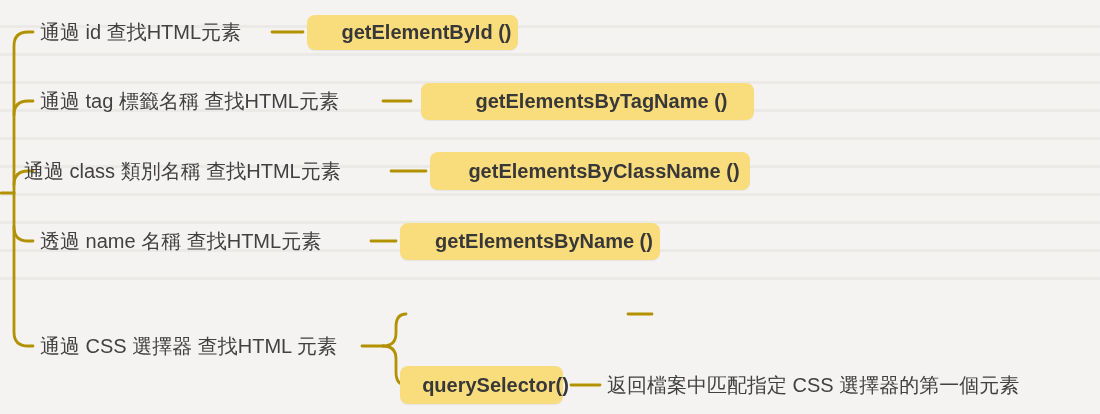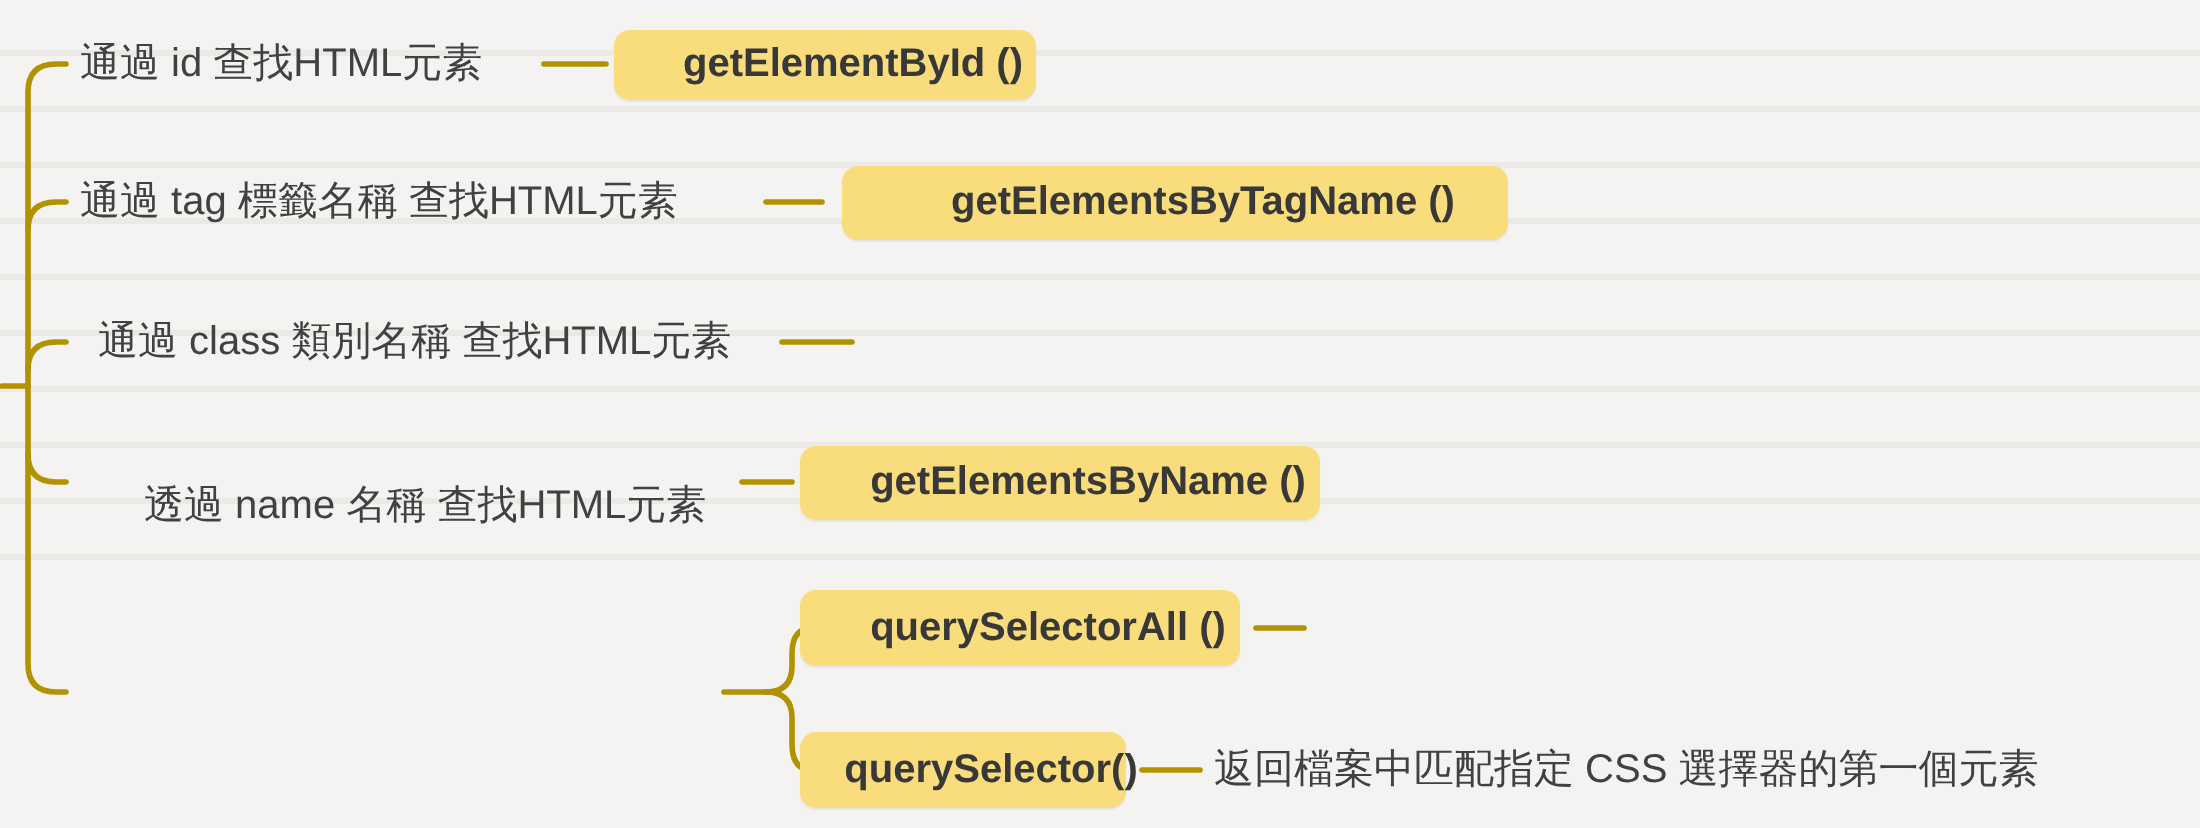--- a/index.html
+++ b/index.html
@@ -62,22 +62,22 @@
   .desc-label{
     position:absolute;
     height:26px;line-height:26px;
     font-size:20px;
     color:var(--label-color);
     white-space:nowrap;
   }
   
   .l1{left:40px;top:19px;}
   .l2{left:40px;top:88px;}
-  .l3{left:49px;top:158px;}
-  .l4{left:40px;top:240px;margin-left:32px;}
+  .l3{left:24px;top:158px;}
+  .l4{left:40px;top:228px;}
   .l5{left:40px;top:333px;}
   
   .b1{left:307px;top:15px;width:211px;height:35px;}
   .b2{left:421px;top:83px;width:333px;height:37px;}
   .b3{left:430px;top:152px;width:320px;height:38px;}
   .b4{left:400px;top:223px;width:260px;height:37px;}
   .b5{left:400px;top:295px;width:220px;height:38px;}
   .b6{left:400px;top:366px;width:163px;height:38px;}
   
   .d1{left:657px;top:301px;}
@@ -110,21 +110,22 @@
     <path d="M 571 385 H 600"></path>
   </svg>
 
   <div class="branch-label l1">通過 id 查找HTML元素</div>
   <div class="method-node b1">getElementById ()</div>
 
   <div class="branch-label l2">通過 tag 標籤名稱 查找HTML元素</div>
   <div class="method-node b2">getElementsByTagName ()</div>
 
   <div class="branch-label l3">通過 class 類別名稱 查找HTML元素</div>
+  <div class="method-node b3">getElementsByClassName ()</div>
 
   <div class="branch-label l4">透過 name 名稱 查找HTML元素</div>
   <div class="method-node b4">getElementsByName ()</div>
 
-  <div class="method-node b5">querySelectorAll ()</div>
+  <div class="branch-label l5">通過 CSS 選擇器 查找HTML 元素</div>
   <div class="method-node b6">querySelector()</div>
   <div class="desc-label d2">返回檔案中匹配指定 CSS 選擇器的第一個元素</div>
 
 </div>
 
 </body></html>

